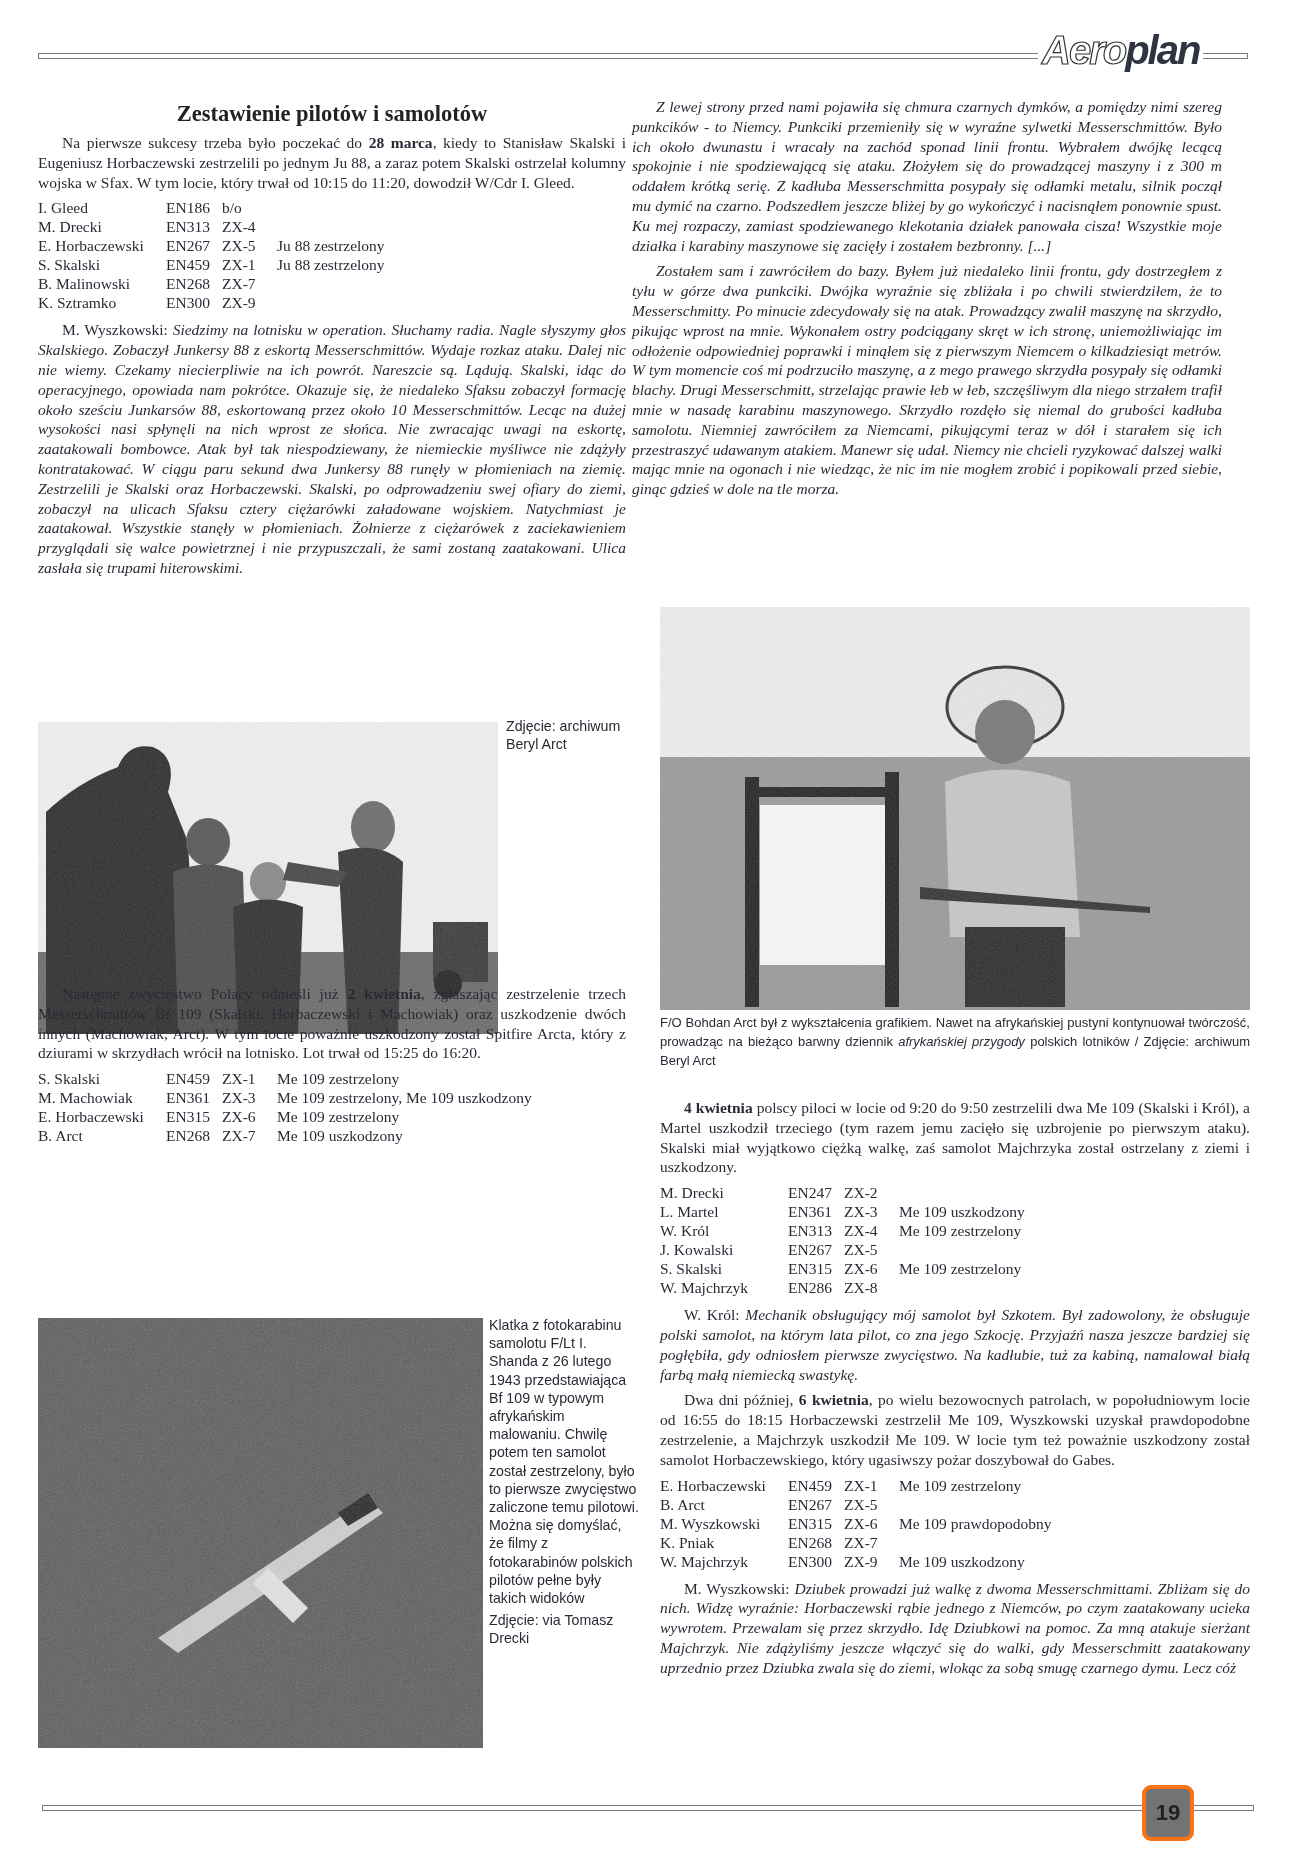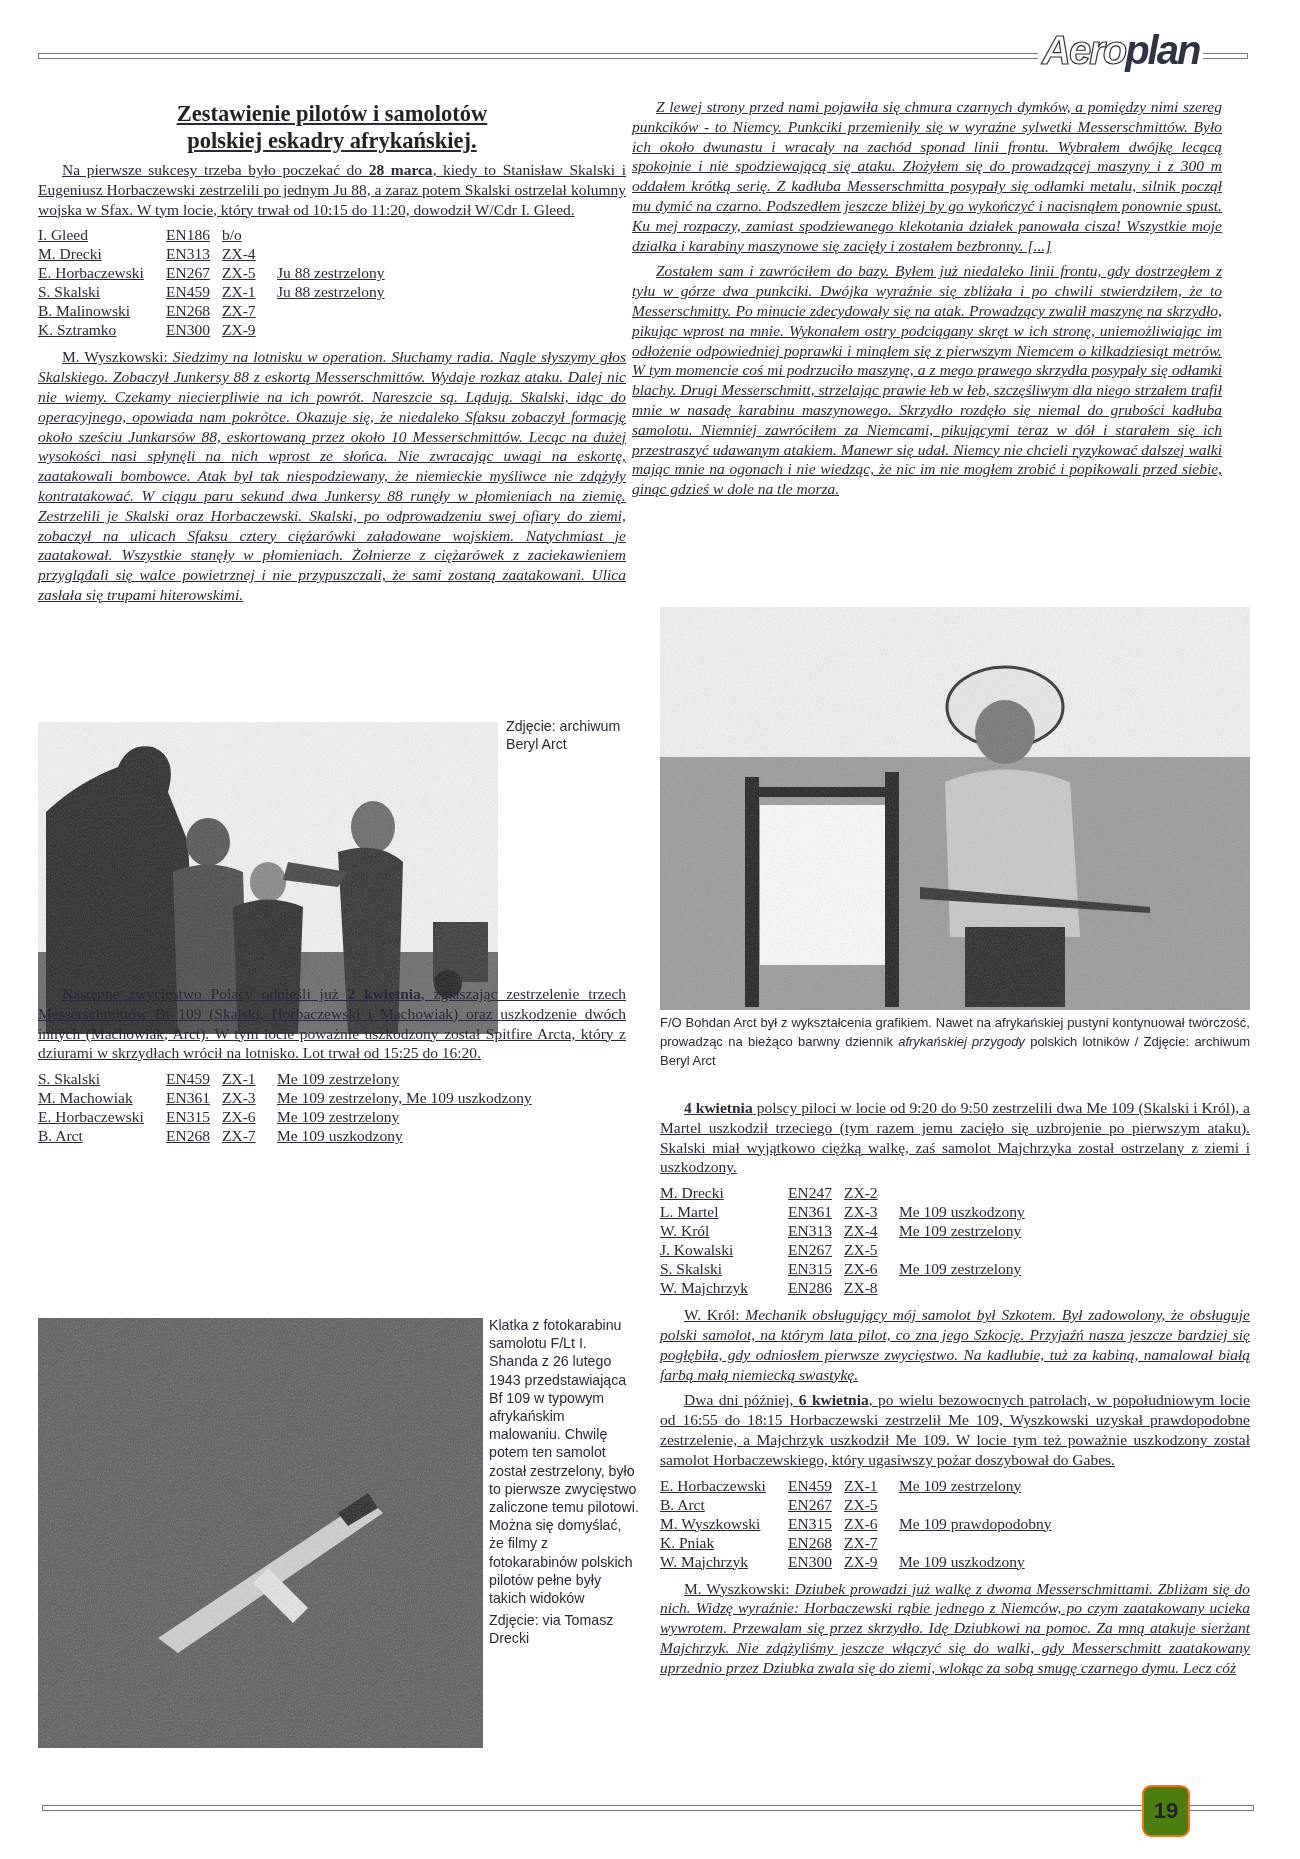--- a/index.html
+++ b/index.html
@@ -3,24 +3,24 @@
 <meta charset="utf-8">
 <style>
   html, body { margin:0; padding:0; background:#fff; }
   body { width:1300px; height:1859px; position:relative; overflow:hidden;
          font-family:"Liberation Serif", serif; color:#2a2a36; }
   .rule { position:absolute; height:6px; border:1px solid #7a7a86; background:#fff; box-sizing:border-box; }
   .logo { position:absolute; left:1038px; top:28px; font-family:"Liberation Sans", sans-serif;
           font-style:italic; font-weight:bold; font-size:40px; letter-spacing:-2px; background:#fff; padding:0 4px; line-height:44px; }
   .logo .aero { color:#fff; -webkit-text-stroke:1.2px #333; }
   .logo .plan { color:#2e3442; }
-  .pagenum { position:absolute; left:1142px; top:1785px; width:44px; height:48px; border:2px solid #f97316;
-             border-radius:9px; background:#4d7c0f; display:flex; align-items:center; justify-content:center;
+  .pagenum { position:absolute; left:1142px; top:1785px; width:44px; height:48px; border:4px solid #f97316;
+             border-radius:9px; background:#737373; display:flex; align-items:center; justify-content:center;
              font-family:"Liberation Sans", sans-serif; font-weight:bold; font-size:22px; color:#222; }
-  .col { position:absolute; font-size:15.5px; line-height:19.8px; text-align:justify;text-decoration:underline; }
+  .col { position:absolute; font-size:15.5px; line-height:19.8px; text-align:justify; }
   .col p { margin:0 0 6px 0; text-indent:24px; }
   .title { font-weight:bold; font-size:22.5px; line-height:27px; text-align:center; margin:0 0 6px 0; color:#222; }
   .it { font-style:italic; }
   .b { font-weight:bold; }
   table.roster { border-collapse:collapse; font-size:15.5px; line-height:19px; margin:2px 0 8px 0; }
   table.roster td { padding:0; vertical-align:top; white-space:nowrap; }
   table.roster td.n { width:128px; }
   table.roster td.e { width:56px; }
   table.roster td.z { width:55px; }
   .photo { position:absolute; overflow:hidden; }
@@ -32,21 +32,20 @@
 <body>
 
 <div class="rule" style="left:38px; top:53px; width:1210px;"></div>
 <div class="logo">
   <span class="aero">Aero</span><span class="plan">plan</span>
 </div>
 
 <div class="col" style="left:38px; top:100px; width:588px;">
   <div class="title">
     <div>Zestawienie pilotów i samolotów</div>
-    <div>polskiej eskadry afrykańskiej.</div>
   </div>
   <p><span>Na pierwsze sukcesy trzeba było poczekać do </span><span class="b">28 marca</span><span>, kiedy to Stanisław Skalski i Eugeniusz Horbaczewski zestrzelili po jednym Ju 88, a zaraz potem Skalski ostrzelał kolumny wojska w Sfax. W tym locie, który trwał od 10:15 do 11:20, dowodził W/Cdr I. Gleed.</span></p>
 
   <table class="roster">
       <tbody>
         <tr>
           <td class="n">I. Gleed</td>
           <td class="e">EN186</td>
           <td class="z">b/o</td>
           <td class="r"></td>

